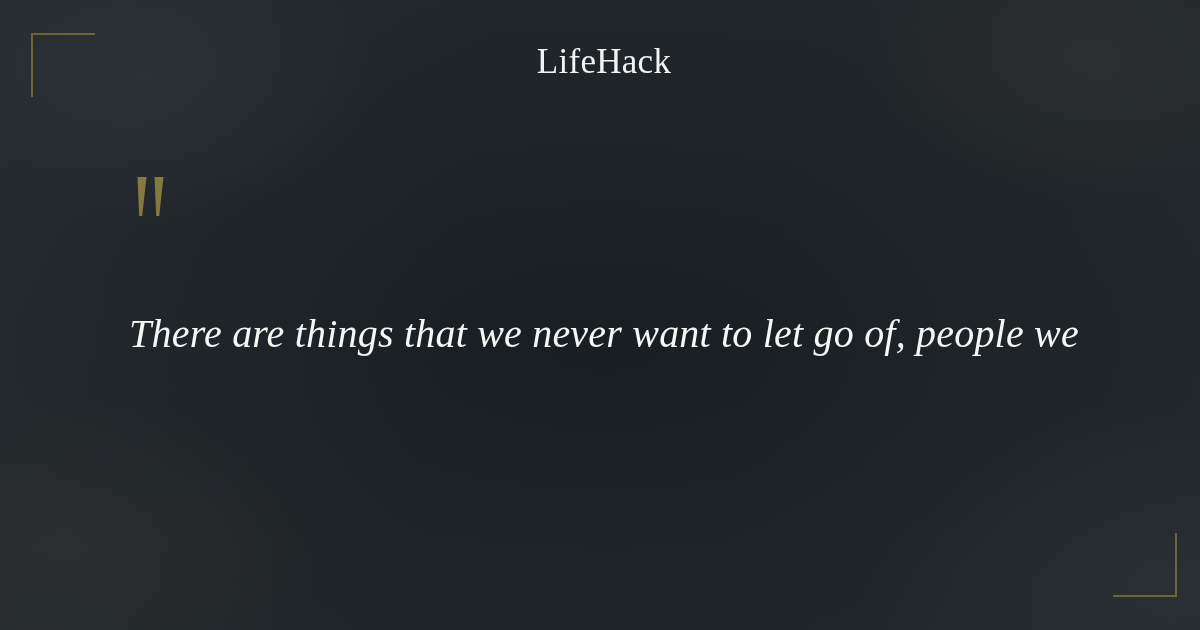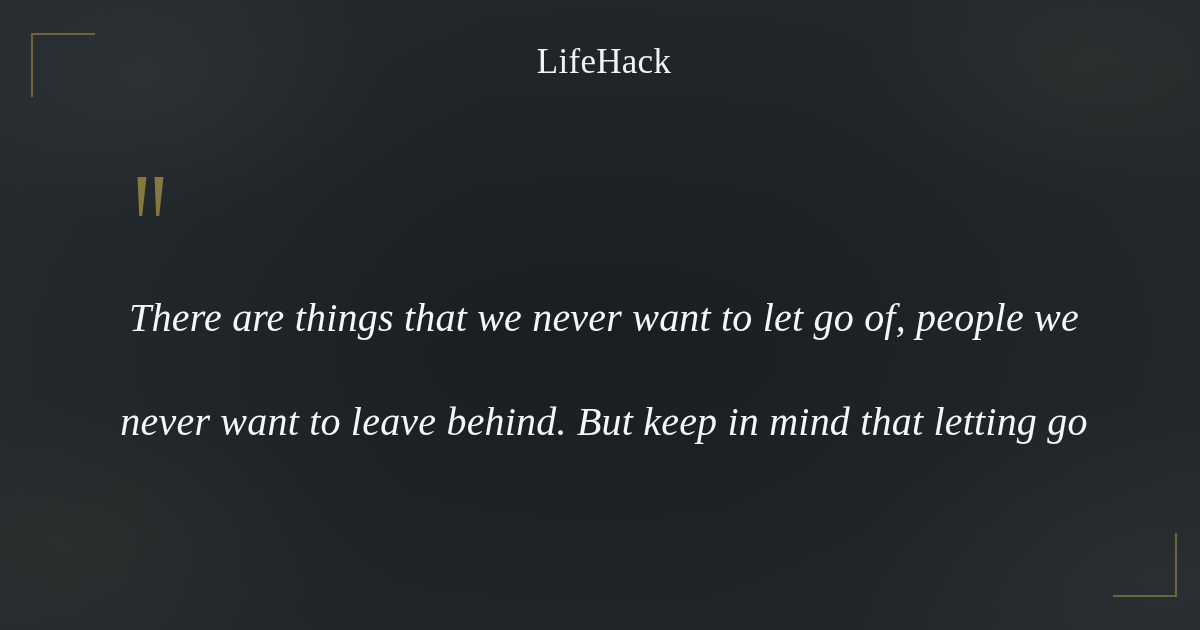--- a/index.html
+++ b/index.html
@@ -110,20 +110,21 @@
     color: #f6f6f4;
     font-style: italic;
     font-size: 40px;
     line-height: 52px;
     font-family: "Liberation Serif", "DejaVu Serif", serif;
     letter-spacing: 0.2px;
     white-space: pre-line;
   }
   .quote-line {
     display: block;
+    margin-top: 16px;
   }
 </style>
 </head>
 <body>
 
 <div class="card">
 
   <div class="bg-base"></div>
   <div class="bg-glow-a"></div>
   <div class="bg-glow-b"></div>
@@ -138,16 +139,15 @@
 
   <div class="quote-mark">
     <svg width="44" height="42" viewBox="0 0 44 42" xmlns="http://www.w3.org/2000/svg" aria-hidden="true">
       <path d="M4.5 1 L13.5 1 L9.2 40 L6.2 40 Z" fill="#85793f"></path>
       <path d="M21.5 1 L30.5 1 L26.2 40 L23.2 40 Z" fill="#85793f"></path>
     </svg>
   </div>
 
   <div class="quote-body">
     <span class="quote-line">There are things that we never want to let go of, people we</span>
-    <span class="quote-line">never want to leave behind. But keep in mind that letting go</span>
   </div>
 
 </div>
 
 </body></html>

